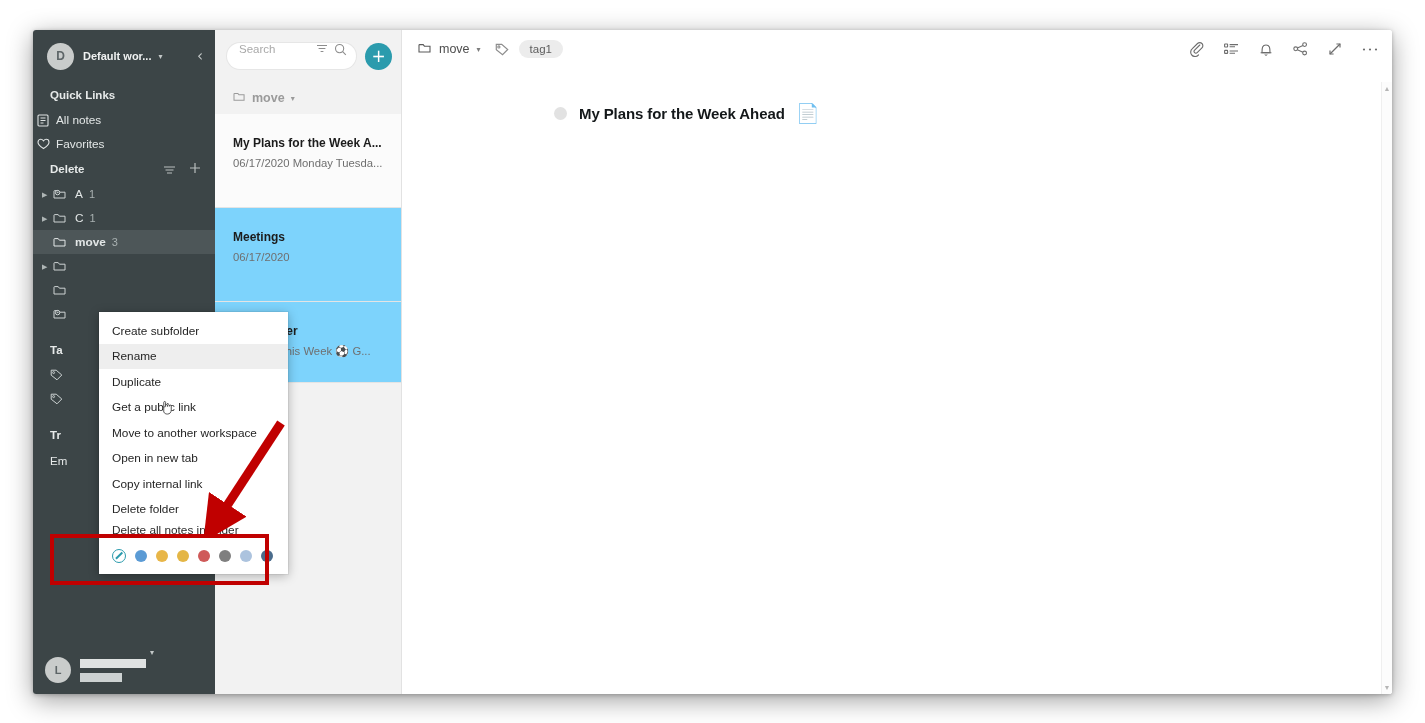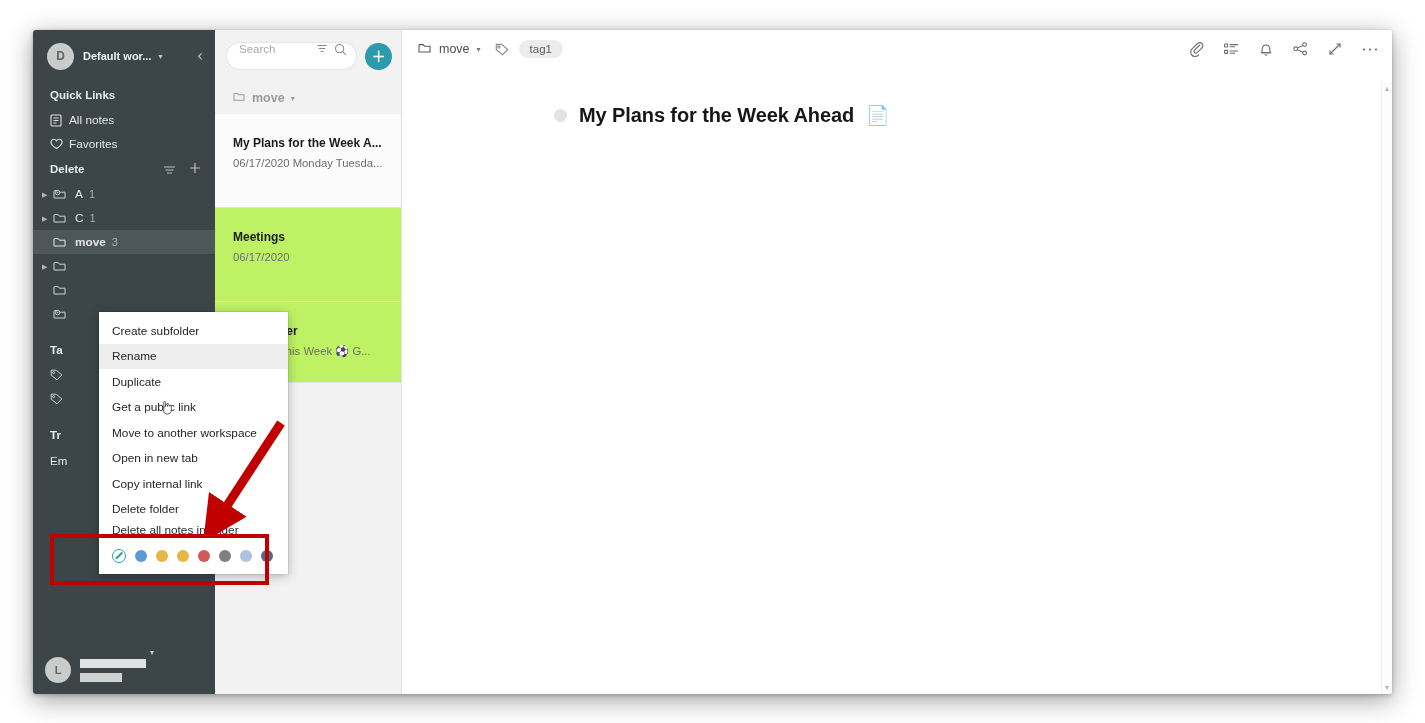--- a/index.html
+++ b/index.html
@@ -53,21 +53,21 @@
     font-size: 11.5px; font-weight: bold; color: #e7eaea;
     padding: 0 0 0 17px; height: 26px;
     display: flex; align-items: center;
   }
   .section-title.folders { justify-content: space-between; padding-right: 14px; }
   .sec-actions { display: flex; gap: 13px; align-items: center; }
   .sec-actions span { font-size: 13px; color: #b9bfbf; line-height: 1; }
 
   .qlink {
     display: flex; align-items: center;
-    height: 24px; padding-left: 17px; font-size: 11.8px; color: #e3e7e7;
+    height: 24px; padding-left: 4px; font-size: 11.8px; color: #e3e7e7;
   }
   .qlink .ic { width: 19px; display: inline-flex; align-items: center; }
   .qlink svg { display:block; }
 
   .folder-row {
     display: flex; align-items: center;
     height: 24px; padding-left: 9px; font-size: 11.8px; color: #e3e7e7;
     position: relative;
   }
   .folder-row.selected { background: #4d5658; }
@@ -125,21 +125,21 @@
   }
   .list-folder-head {
     display: flex; align-items: center; gap: 6px;
     height: 32px; padding-left: 18px;
     font-size: 12.5px; font-weight: bold; color: #9a9a9a;
   }
   .list-folder-head .caret { font-size: 8px; font-weight: normal; }
   .note-item {
     padding: 14px 18px 16px 18px;
     border-bottom: 1px solid #e4e4e4;
-    background: #bef264;
+    background: #7dd3fc;
   }
   .note-item.active { background: #fbfbfb; }
   .note-title {
     font-size: 12px; font-weight: bold; color: #1c1c1c;
     white-space: nowrap; overflow: hidden; margin-bottom: 7px;
   }
   .note-snippet {
     font-size: 11.3px; color: #6f6f6f;
     white-space: nowrap; overflow: hidden;
   }
@@ -163,21 +163,21 @@
   .doc-area { padding: 36px 0 0 0; }
   .doc-title-row {
     display: flex; align-items: center; gap: 12px;
     padding-left: 152px;
   }
   .doc-bullet {
     width: 13px; height: 13px; border-radius: 50%;
     background: #e2e2e2; flex: 0 0 13px;
   }
   .doc-title {
-    font-size: 20px; font-weight: bold; color: #14181a;
+    font-size: 15px; font-weight: bold; color: #14181a;
     letter-spacing: -0.1px;
   }
   .doc-emoji { font-size: 19px; line-height: 1; }
 
   .vscroll {
     position: absolute; right: 0; top: 52px; bottom: 0; width: 11px;
     background: #fcfcfc; border-left: 1px solid #efefef;
     display: flex; flex-direction: column; justify-content: space-between;
     align-items: center; padding: 3px 0;
   }

